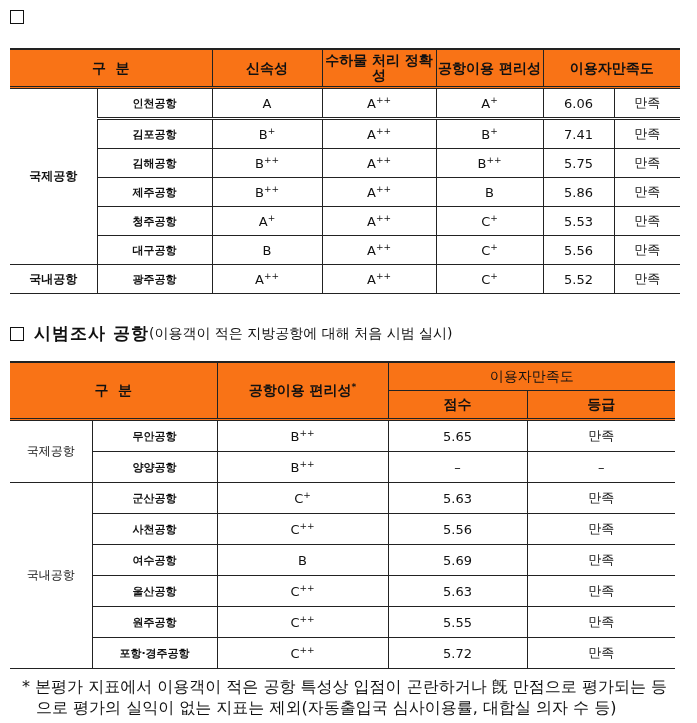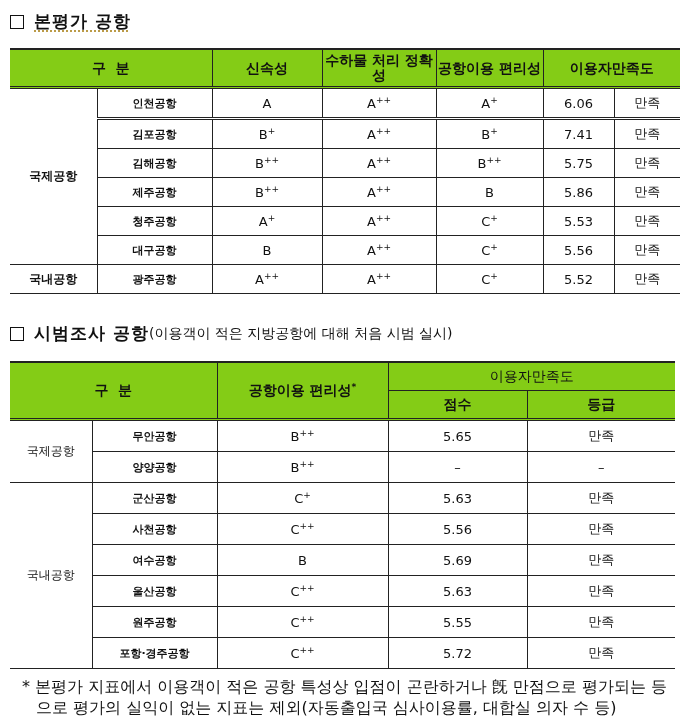--- a/index.html
+++ b/index.html
@@ -18,21 +18,21 @@
     display: inline-block; width: 14px; height: 14px;
     border: 1.5px solid #111; margin-right: 10px; box-sizing: border-box;
   }
   .sub-note {
     font-family: "DejaVu Sans", "Liberation Sans", sans-serif;
     font-weight: normal; font-size: 14px; letter-spacing: 0;
   }
   .squiggle { text-decoration: underline dotted #b08a2a; text-underline-offset: 4px; }
   table { position: absolute; border-collapse: collapse; table-layout: fixed; font-size: 13px; }
   td, th { text-align: center; vertical-align: middle; padding: 0; border: 1px solid #222; }
-  th { background: #84cc16; font-weight: bold; font-size: 14px; line-height: 15px; }
+  th { background: #f97316; font-weight: bold; font-size: 14px; line-height: 15px; }
   .t1 { left: 10px; top: 48px; width: 670px; }
   .t1 th { height: 36px; border-top: 2px solid #222; }
   .t1 thead tr th { border-bottom: 3px double #222; }
   .t1 td { height: 28px; }
   .t1 tr.first td { border-bottom: 3px double #222; }
   .t2 { left: 10px; top: 361px; width: 665px; }
   .t2 th { height: 27px; }
   .t2 thead tr:first-child th { border-top: 2px solid #222; }
   .t2 thead tr:last-child th, .t2 th.tall { border-bottom: 3px double #222; }
   .t2 td { height: 30px; }
@@ -46,21 +46,20 @@
     position: absolute; left: 22px; top: 676px; width: 670px;
     font-size: 16px; line-height: 21px;
   }
   .footnote .line2 { padding-left: 14px; }
 </style>
 </head>
 <body>
 
 <div class="section-title" style="top:10px;">
   <span class="checkbox"></span>
-  <span class="squiggle">본평가 공항</span>
 </div>
 
 <table class="t1">
   <colgroup>
     <col style="width:87px">
       <col style="width:115px">
       <col style="width:110px">
     <col style="width:114px">
       <col style="width:107px">
       <col style="width:71px">

